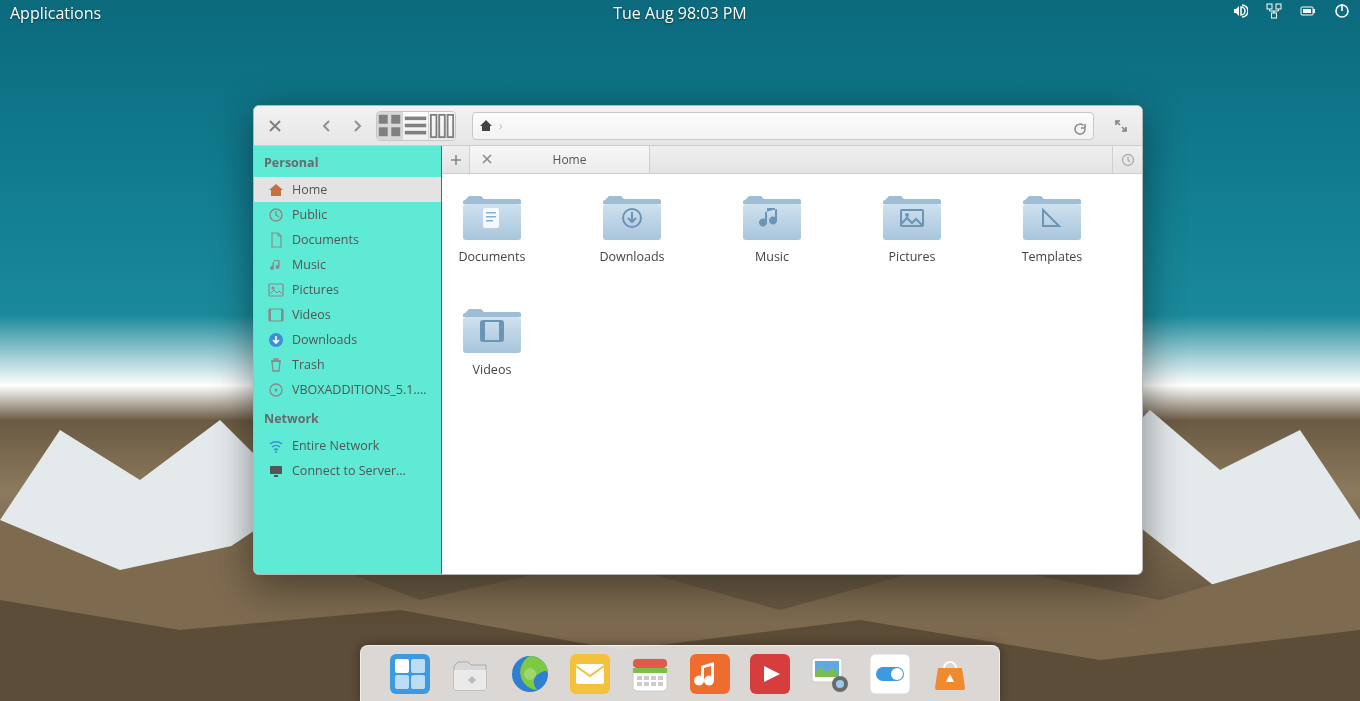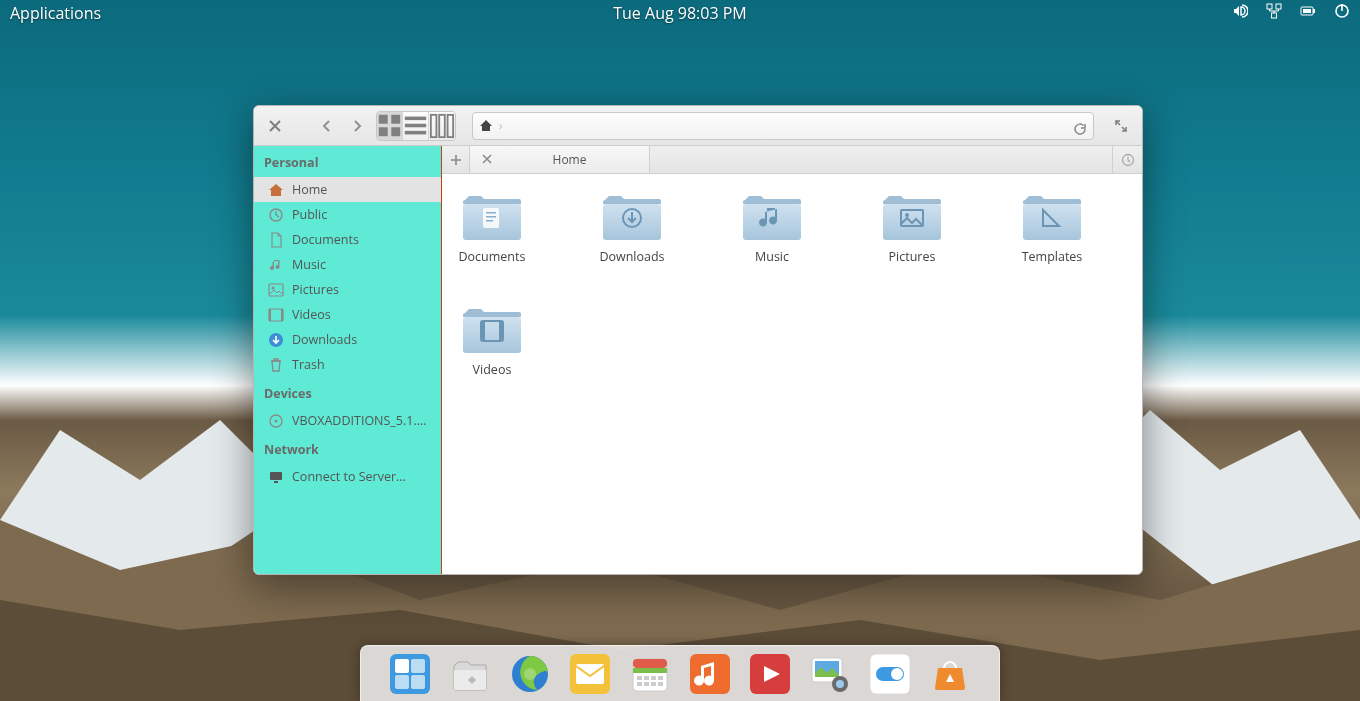--- a/index.html
+++ b/index.html
@@ -240,32 +240,38 @@
               <span class="label">Downloads</span>
             </div>
             <div class="sb-item">
               <svg viewBox="0 0 16 16">
                 <path d="M4 4h8l-1 10H5z" fill="none" stroke="#8a8a8a" stroke-width="1.3"></path>
                 <path d="M3 4h10M6 4V2h4v2" stroke="#8a8a8a" fill="none" stroke-width="1.3"></path>
               </svg>
               <span class="label">Trash</span>
             </div>
           </div>
-        <div class="sb-header">Devices</div>
         <div id="sb-devices">
             <div class="sb-item">
               <svg viewBox="0 0 16 16">
                 <circle cx="8" cy="8" r="6" fill="none" stroke="#8a8a8a" stroke-width="1.3"></circle>
                 <circle cx="8" cy="8" r="1.5" fill="#8a8a8a"></circle>
               </svg>
               <span class="label">VBOXADDITIONS_5.1.2...</span>
             </div>
           </div>
         <div class="sb-header">Network</div>
         <div id="sb-network">
+            <div class="sb-item wifi">
+              <svg viewBox="0 0 16 16">
+                <path d="M2 6a9 9 0 0112 0M4 9a6 6 0 018 0M6 12a3 3 0 014 0" stroke="#3c8fd6" fill="none" stroke-width="1.6"></path>
+                <circle cx="8" cy="14" r="1" fill="#3c8fd6"></circle>
+              </svg>
+              <span class="label">Entire Network</span>
+            </div>
             <div class="sb-item">
               <svg viewBox="0 0 16 16">
                 <rect x="2" y="3" width="12" height="8" rx="1" fill="#555"></rect>
                 <rect x="6" y="12" width="4" height="2" fill="#555"></rect>
               </svg>
               <span class="label">Connect to Server...</span>
             </div>
           </div>
       </div>
       <div class="content">

